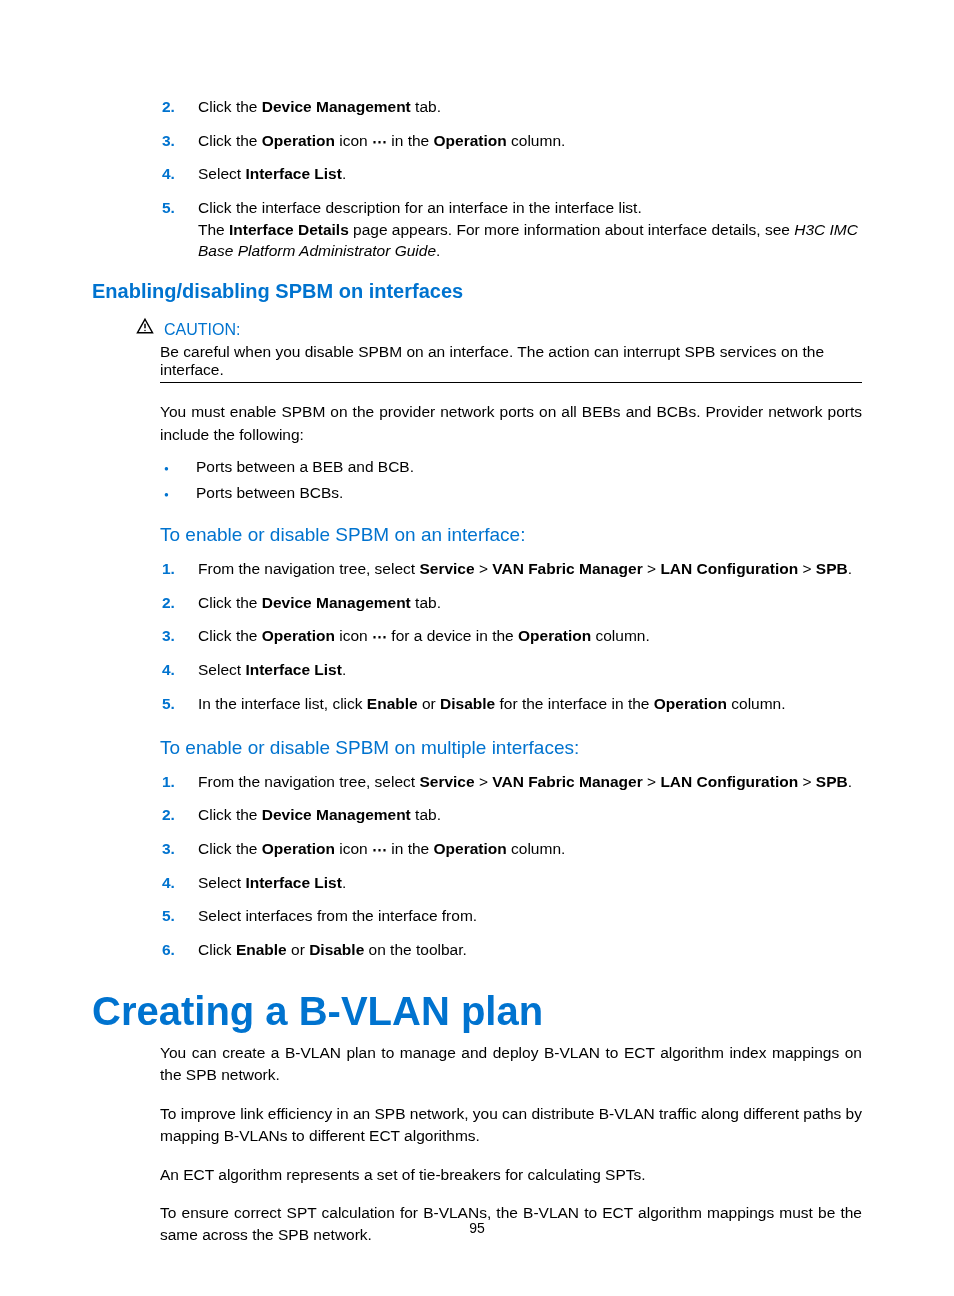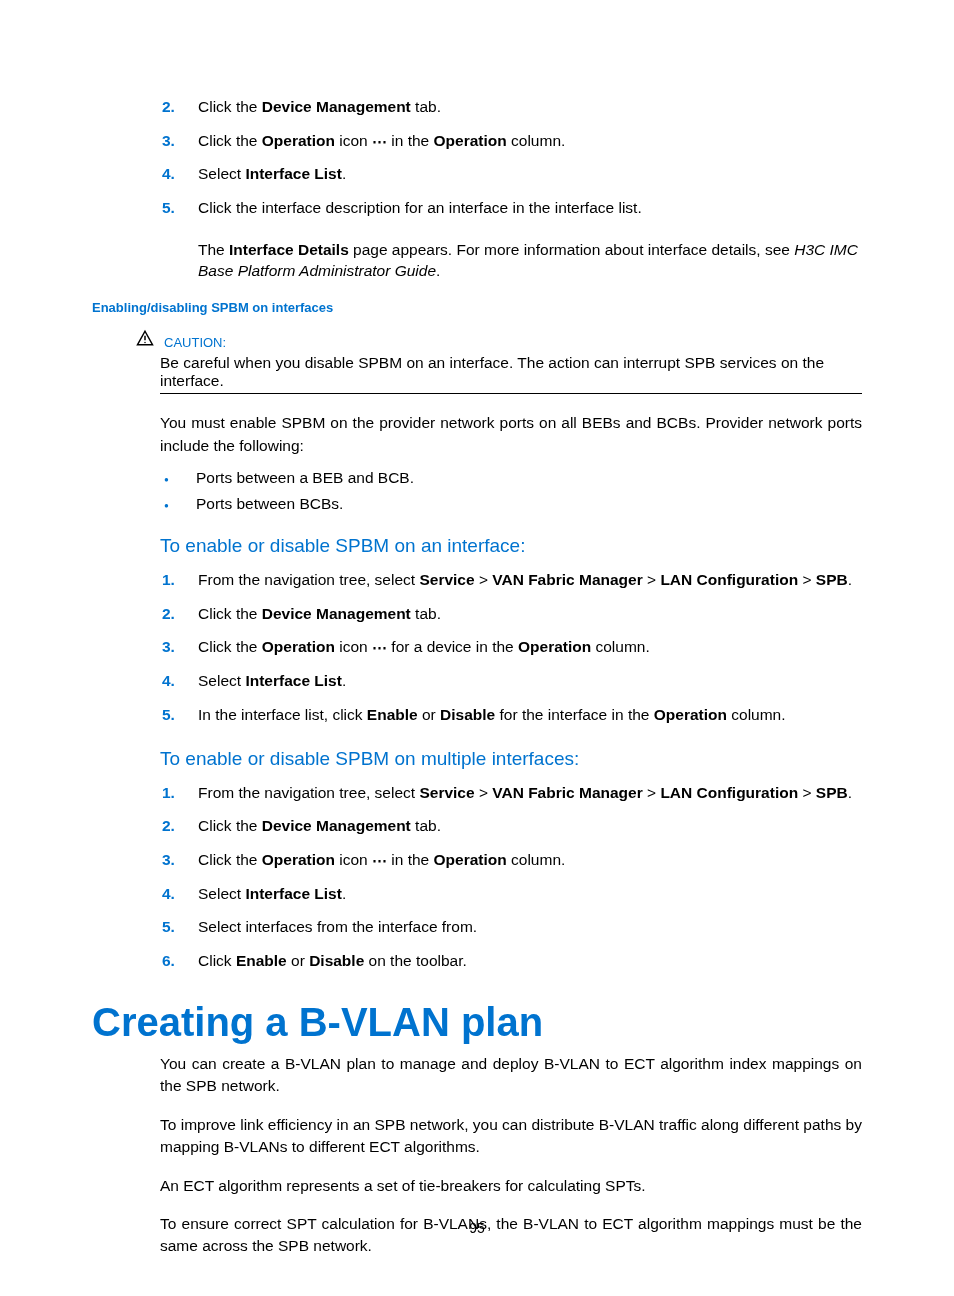--- a/index.html
+++ b/index.html
@@ -29,45 +29,45 @@
     flex: 0 0 36px;
     color: #0073cf;
     font-weight: bold;
     font-family: Arial, sans-serif;
   }
   .step .txt {
     flex: 1;
     color: #000;
   }
   .step .txt .sub {
-    margin-top: 20px;
+    margin-top: 0;
     display: block;
   }
   .b { font-weight: bold; }
   .i { font-style: italic; }
   .dots-icon {
     display: inline-block;
     font-weight: bold;
     letter-spacing: 0;
     font-size: 15px;
     line-height: 0;
     vertical-align: middle;
   }
   .h4 {
     color: #0073cf;
-    font-size: 13px;
+    font-size: 20px;
     font-weight: bold;
     margin: 18px 0 14px 0;
   }
   .caution-row {
     margin: 12px 0 2px 44px;
     display: flex;
     align-items: flex-end;
     color: #0073cf;
-    font-size: 13px;
+    font-size: 16px;
   }
   .caution-row svg {
     width: 18px;
     height: 18px;
     margin-right: 10px;
   }
   .caution-underline {
     margin: 4px 0 0 68px;
     font-size: 15.5px;
     border-bottom: 1px solid #000;

